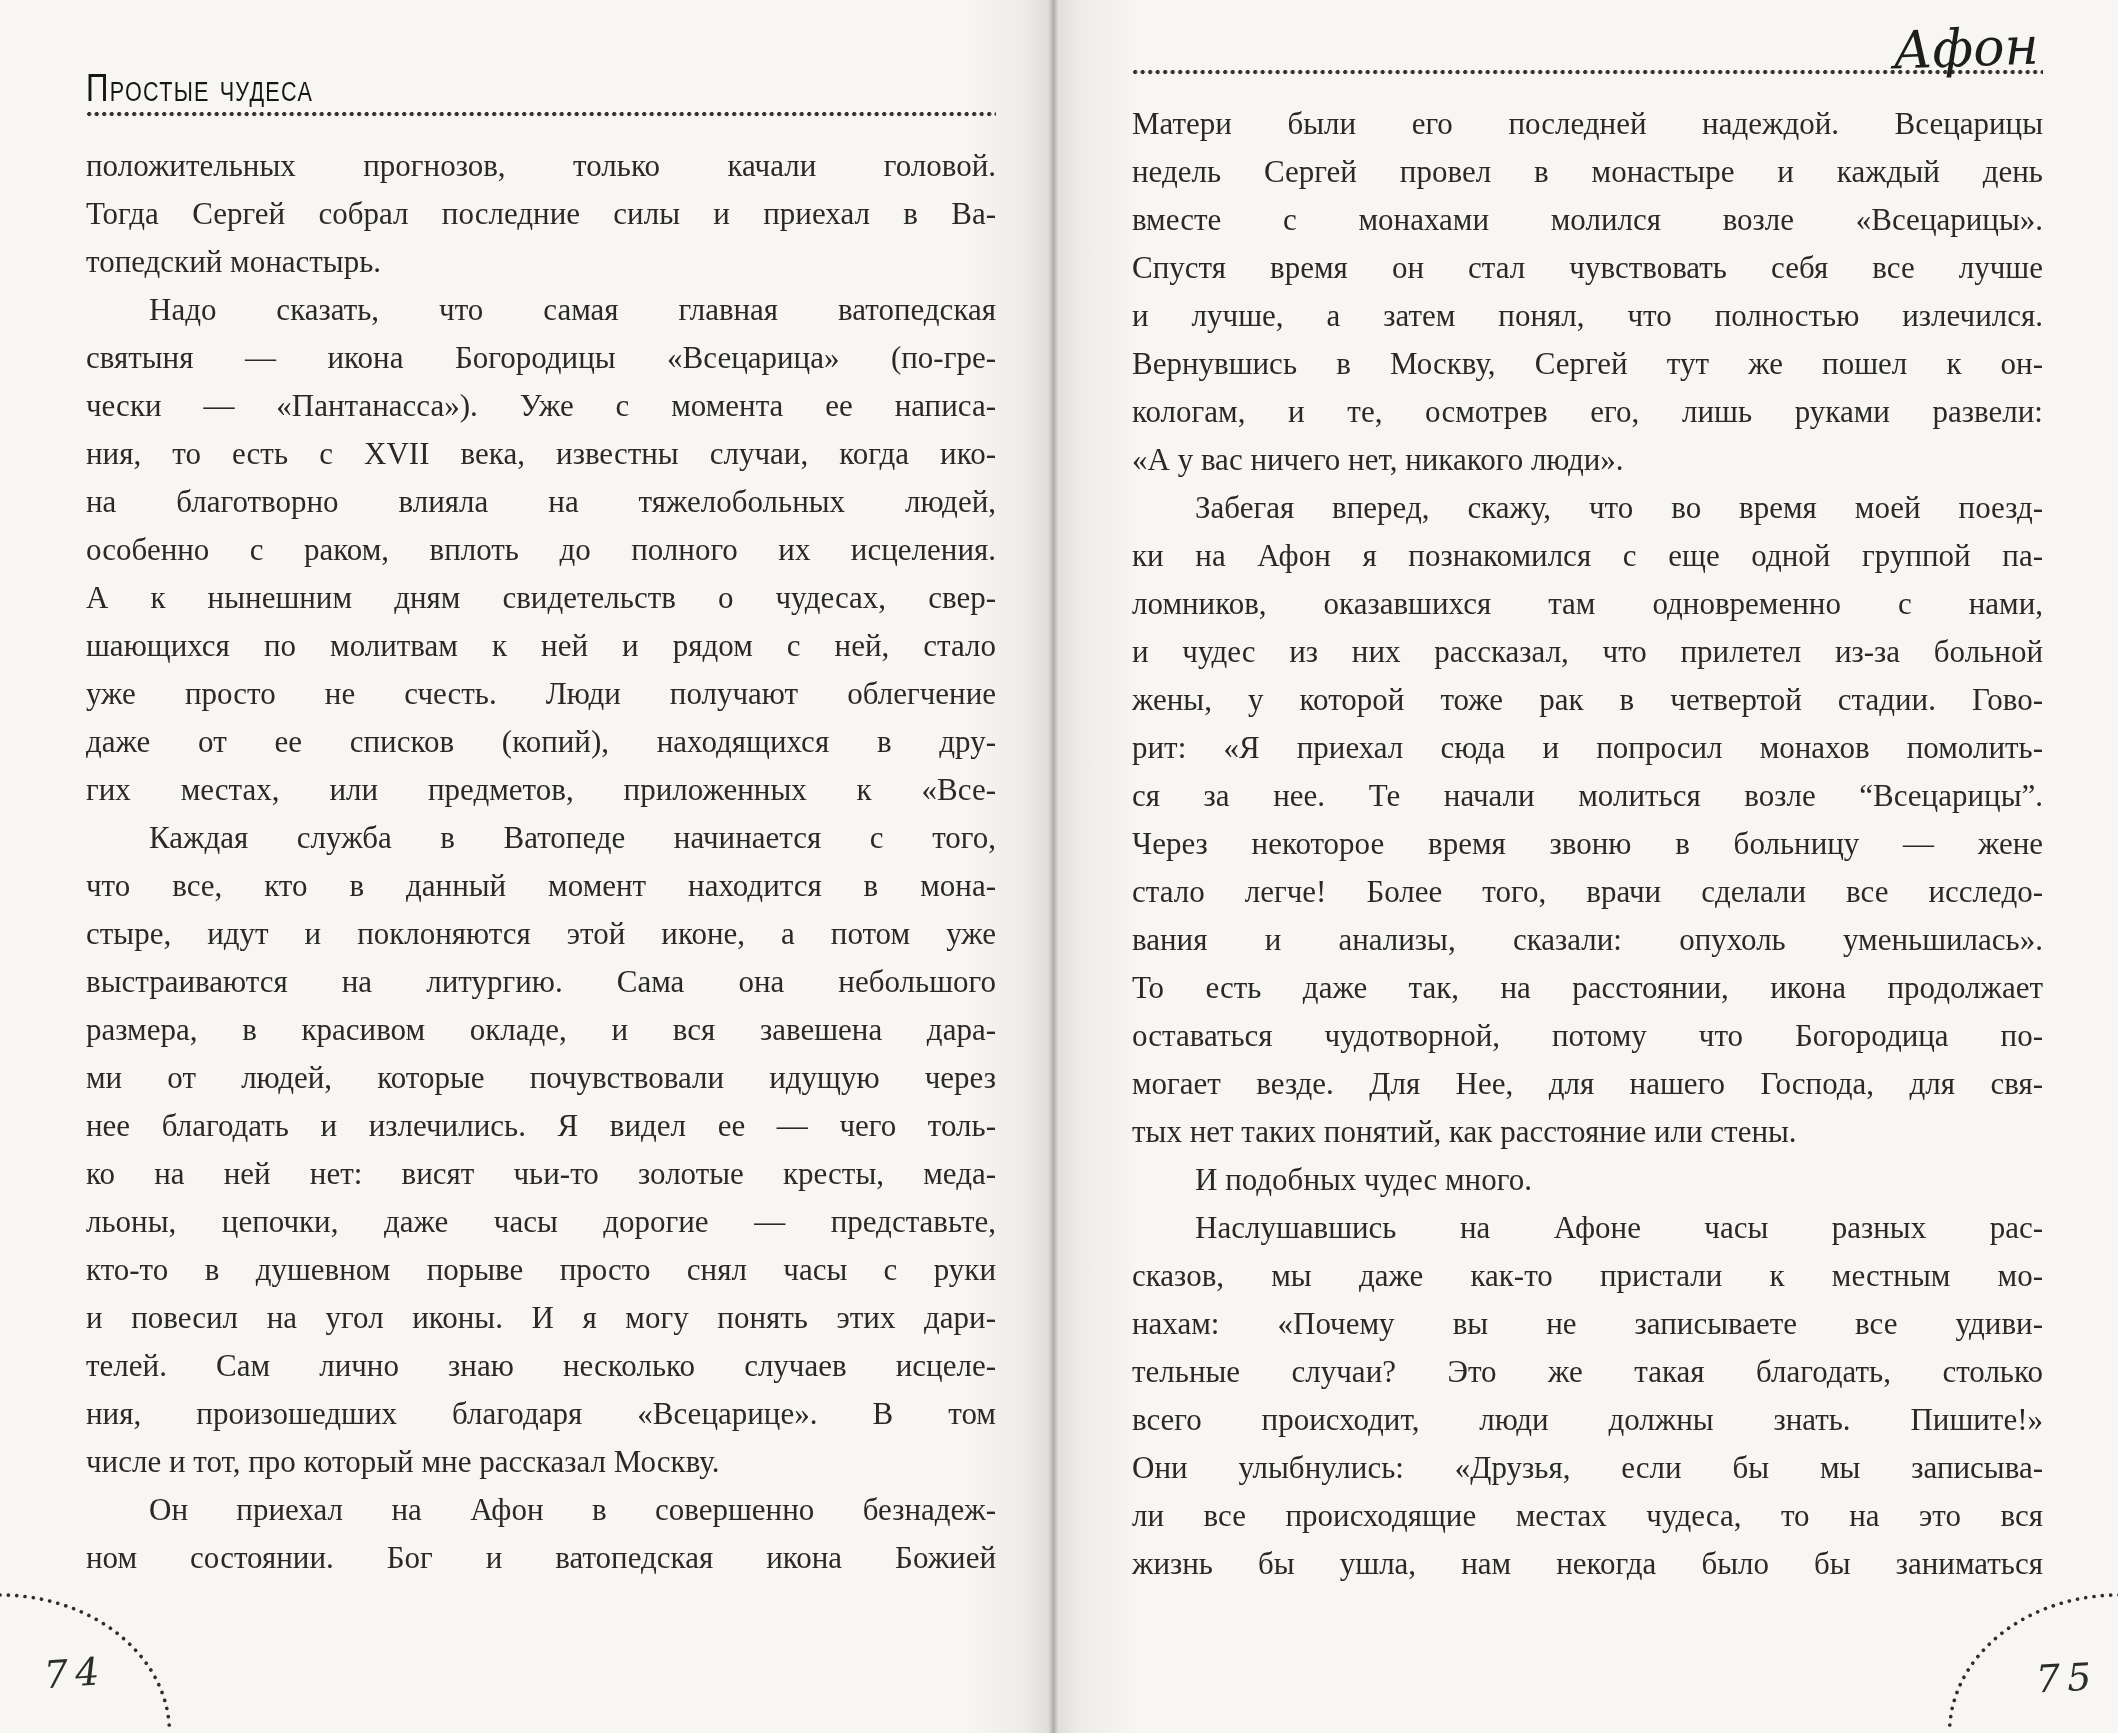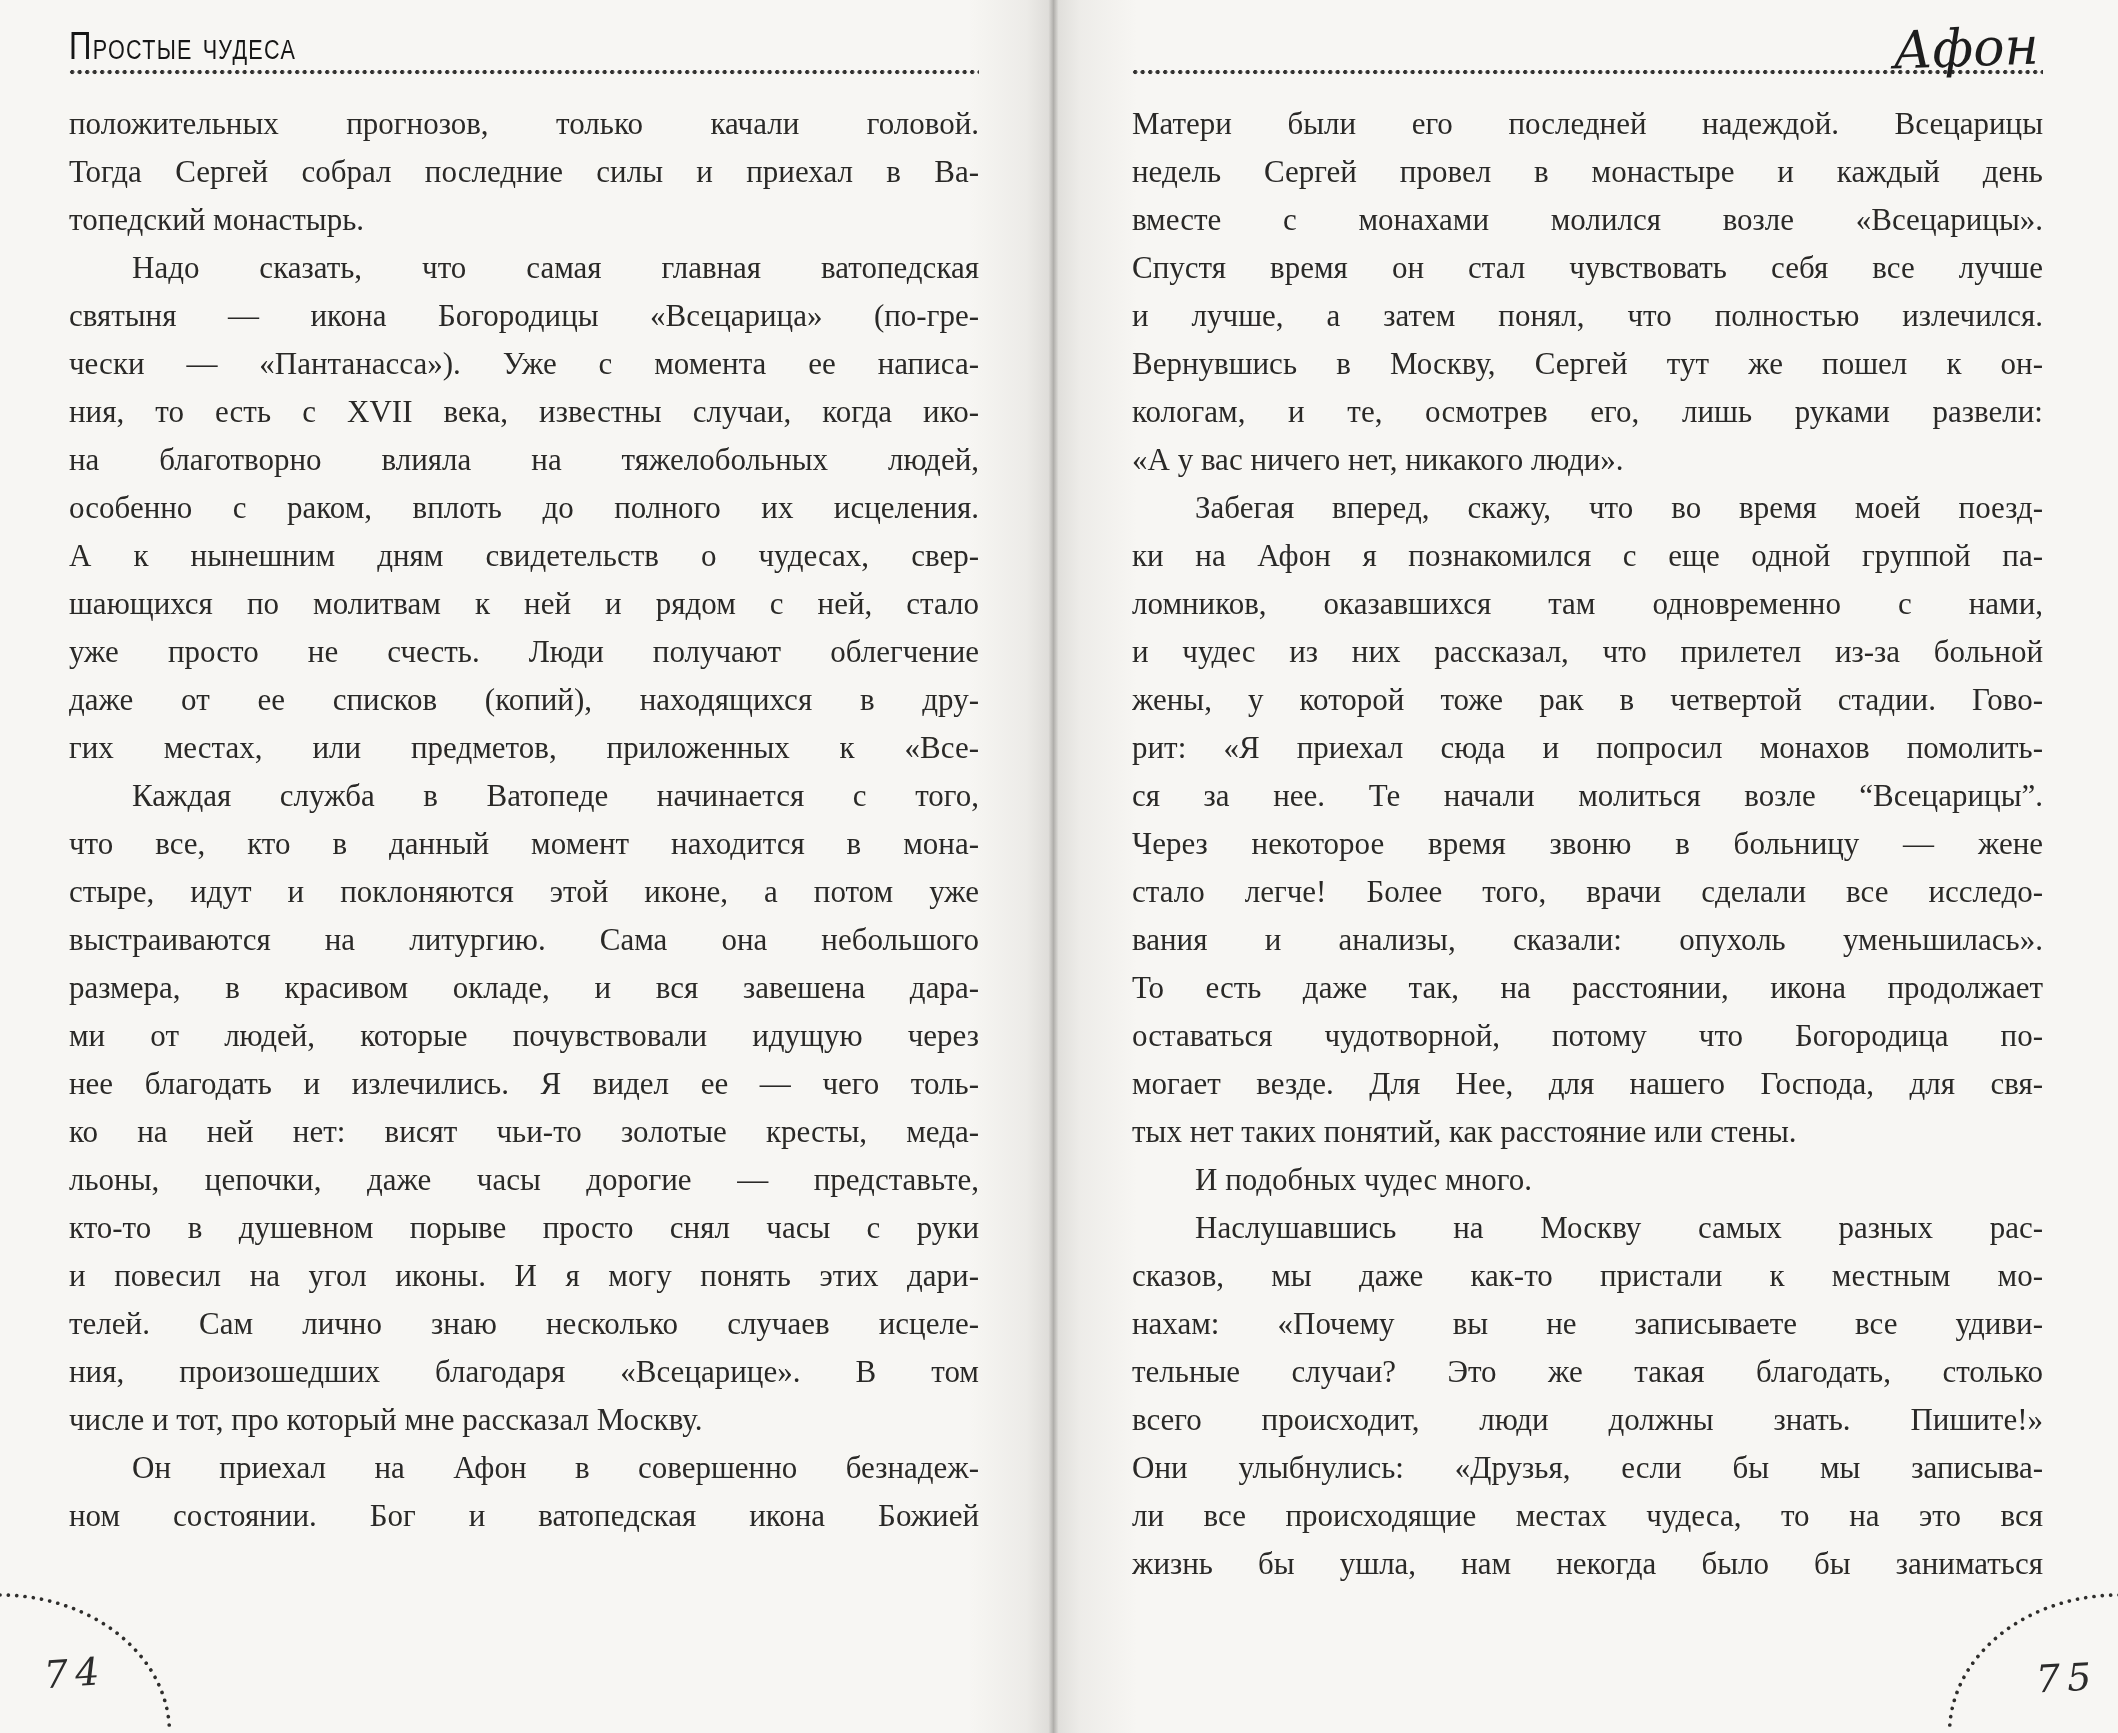--- a/index.html
+++ b/index.html
@@ -10,21 +10,21 @@
   }
   *{margin:0;padding:0;box-sizing:border-box;}
   html,body{width:2119px;height:1733px;background:#fbfaf8;}
   body{font-family:"Liberation Serif","DejaVu Serif",serif;}
   .spread{
     position:relative;width:2119px;height:1733px;overflow:hidden;
     background:var(--paper);
   }
   
   .col{position:absolute;top:23.6px;}
-  .col-left{left:69px;width:910px;}
+  .col-left{left:86px;width:910px;margin-top:42px;}
   .col-right{left:1132px;width:911px;}
   .header-row{position:relative;height:44px;}
   .running-head-left{
     display:inline-block;
     font-family:"Liberation Sans","DejaVu Sans",sans-serif;
     font-variant:small-caps;
     font-size:39px;line-height:44px;
     letter-spacing:1.6px;color:var(--head-ink);
     transform:scaleX(0.80);transform-origin:left bottom;
     white-space:nowrap;
@@ -143,21 +143,21 @@
         <div class="line">рит: «Я приехал сюда и попросил монахов помолить-</div>
         <div class="line">ся за нее. Те начали молиться возле “Всецарицы”.</div>
         <div class="line">Через некоторое время звоню в больницу — жене</div>
         <div class="line">стало легче! Более того, врачи сделали все исследо-</div>
         <div class="line">вания и анализы, сказали: опухоль уменьшилась».</div>
         <div class="line">То есть даже так, на расстоянии, икона продолжает</div>
         <div class="line">оставаться чудотворной, потому что Богородица по-</div>
         <div class="line">могает везде. Для Нее, для нашего Господа, для свя-</div>
         <div class="line para-end">тых нет таких понятий, как расстояние или стены.</div>
         <div class="line indent para-end">И подобных чудес много.</div>
-        <div class="line indent">Наслушавшись на Москву самых разных рас-</div>
+        <div class="line indent">Наслушавшись на Афоне часы разных рас-</div>
         <div class="line">сказов, мы даже как-то пристали к местным мо-</div>
         <div class="line">нахам: «Почему вы не записываете все удиви-</div>
         <div class="line">тельные случаи? Это же такая благодать, столько</div>
         <div class="line">всего происходит, люди должны знать. Пишите!»</div>
         <div class="line">Они улыбнулись: «Друзья, если бы мы записыва-</div>
         <div class="line">ли все происходящие местах чудеса, то на это вся</div>
         <div class="line">жизнь бы ушла, нам некогда было бы заниматься</div>
       </div>
   </div>
 

